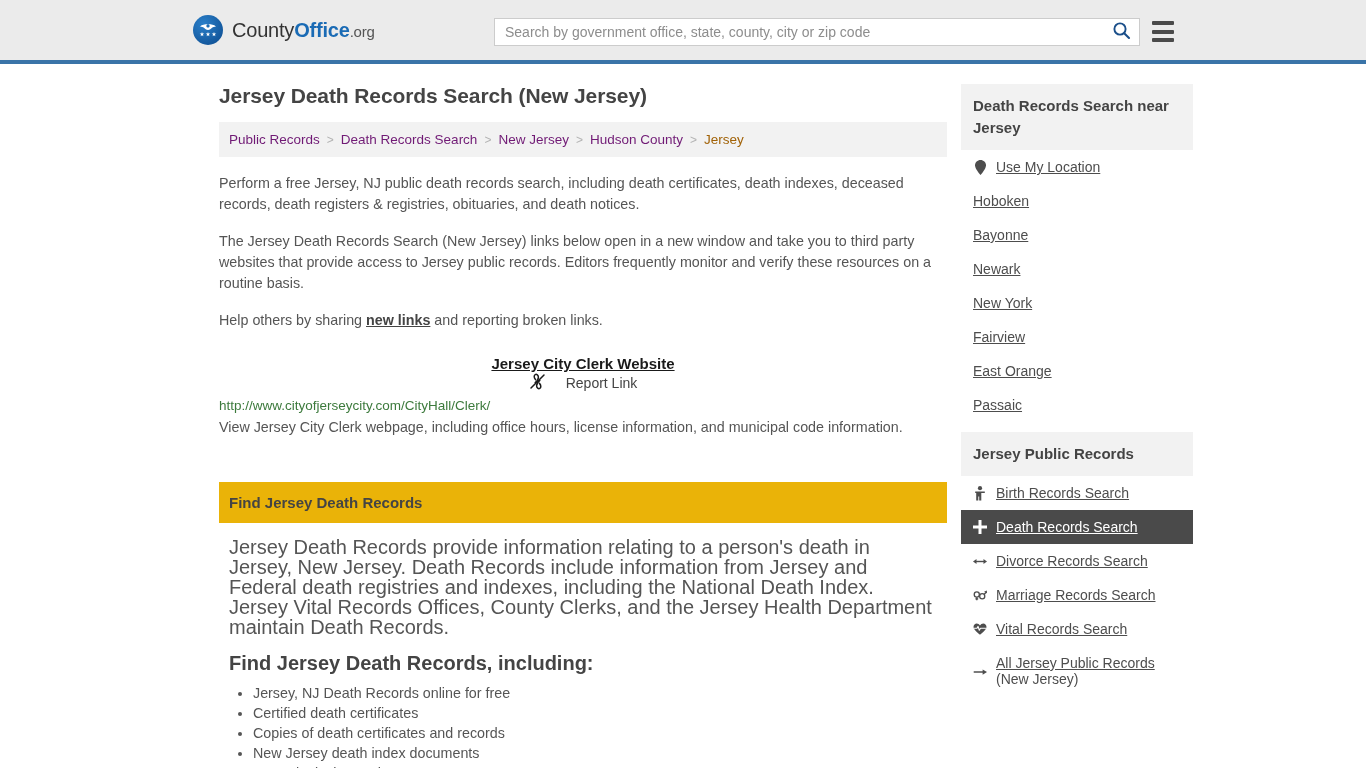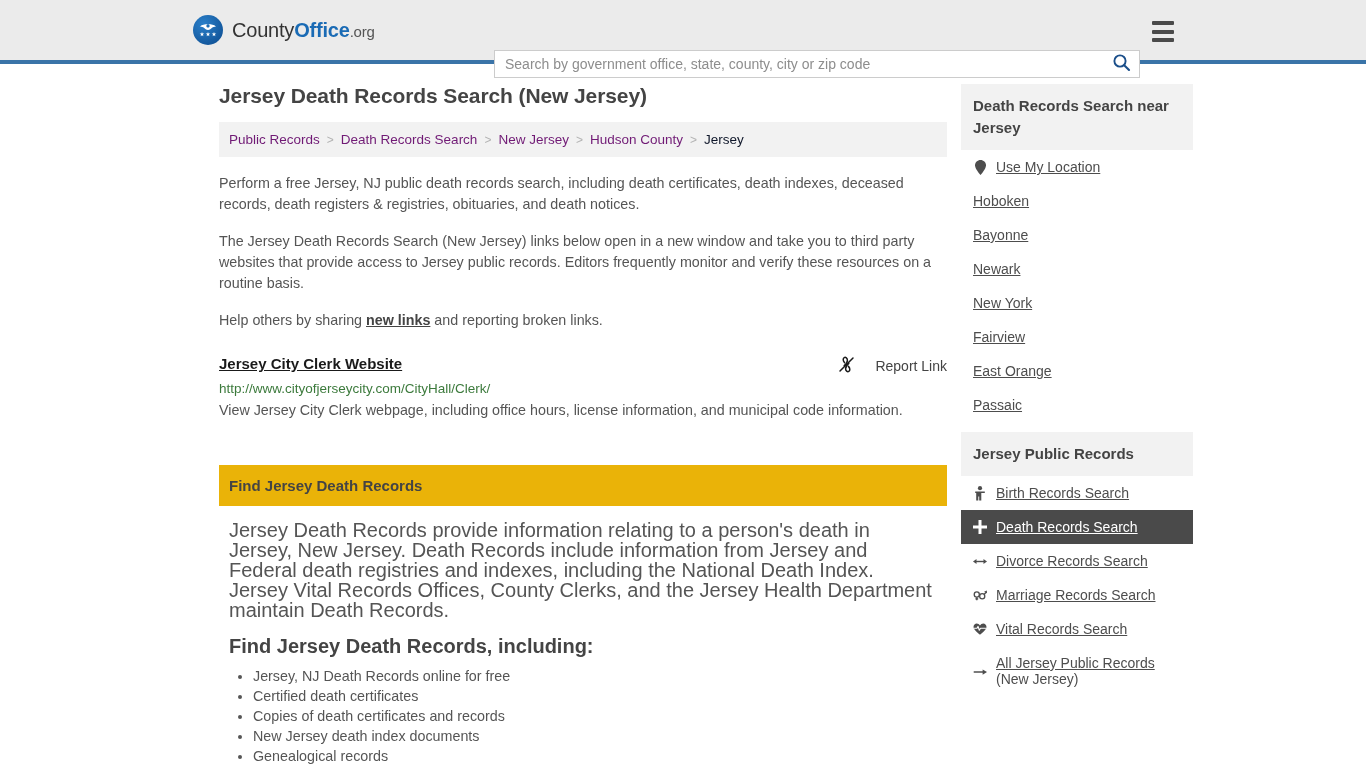--- a/index.html
+++ b/index.html
@@ -60,21 +60,20 @@
   .search-area {
     position: absolute;
     left: 494px;
     top: 18px;
     width: 646px;
     height: 28px;
     background: #ffffff;
     border: 1px solid #cccccc;
     display: flex;
     align-items: center;
-    margin-top: 32px;
   }
   .search-input {
     flex: 1;
     height: 100%;
     border: none;
     outline: none;
     background: transparent;
     padding: 0 10px;
     font-family: "Liberation Sans", sans-serif;
     font-size: 14px;
@@ -153,42 +152,43 @@
   .breadcrumb a {
     color: #701a75;
     text-decoration: none;
     cursor: pointer;
   }
   .breadcrumb .sep {
     color: #b3b3b3;
     margin: 0 7px;
     font-size: 12px;
   }
-  .breadcrumb .current { color: #0f172a; }
+  .breadcrumb .current { color: #a16207; }
 
   
   .main-col p.body-text {
     margin: 0 0 16px 0;
     font-size: 14.3px;
     line-height: 21px;
     color: #555555;
   }
   .main-col p.body-text a.inline-link {
     color: #444;
     text-decoration: underline;
     font-weight: bold;
     cursor: pointer;
   }
 
   
   .result-block { margin-top: 24px; }
   .result-head {
     display: flex;
-    align-items: flex-start;
+    align-items: center;
     justify-content: space-between;
+    flex-direction: column;
   }
   .result-title {
     font-size: 15px;
     font-weight: bold;
     color: #1a1a1a;
     text-decoration: underline;
     cursor: pointer;
   }
   .report-link {
     display: flex;

